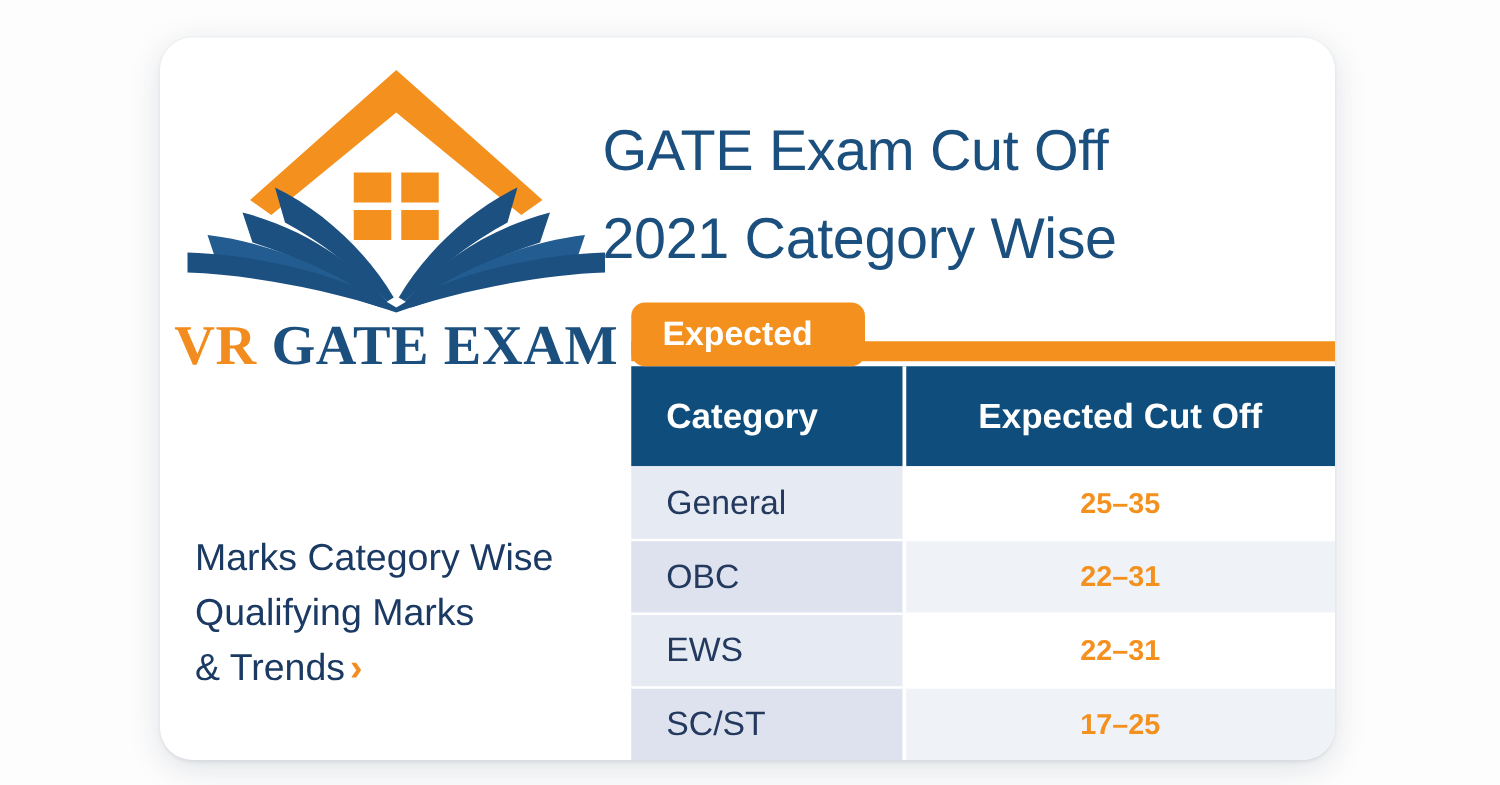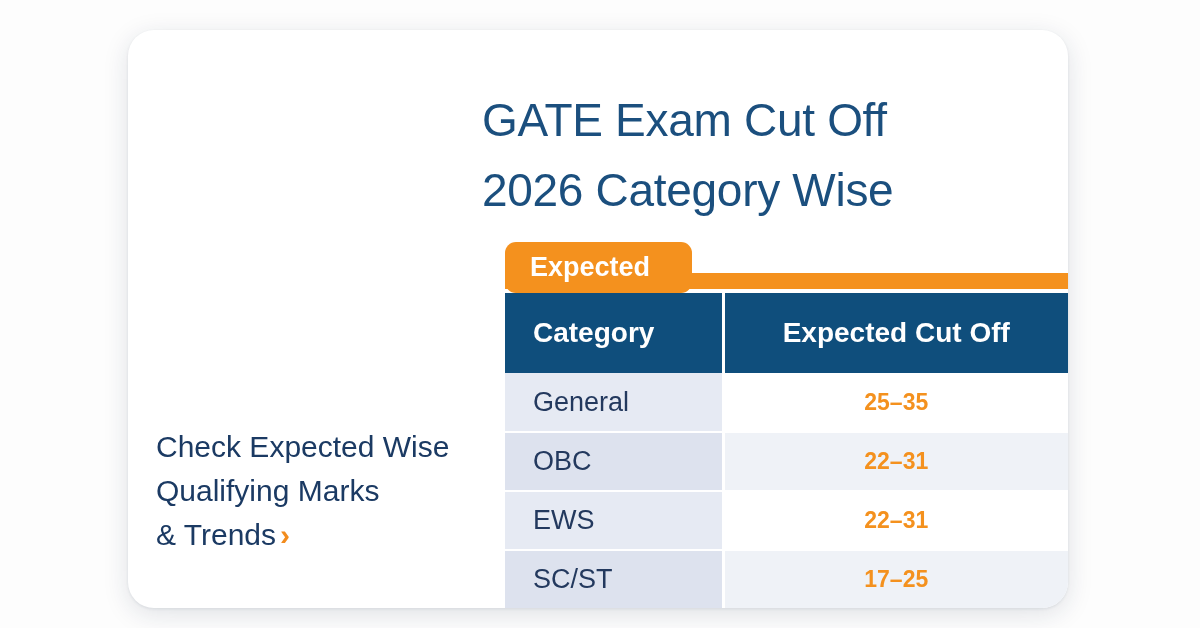--- a/index.html
+++ b/index.html
@@ -156,28 +156,55 @@
   }
   #tbl tbody tr.alt td.cell-val { background: #EFF2F7; }
 </style>
 </head>
 <body>
 
 <div id="stage">
 
   <div id="card">
 
+    <div id="logo-block">
+      <svg id="logo-mark" viewBox="0 0 378 210">
+
+        <path d="M189 14 L306 118 L289 130 L189 48 L89 130 L72 118 Z" fill="#F4911E"></path>
+
+        <rect x="155" y="96" width="30" height="24" fill="#F4911E"></rect>
+        <rect x="193" y="96" width="30" height="24" fill="#F4911E"></rect>
+        <rect x="155" y="126" width="30" height="24" fill="#F4911E"></rect>
+        <rect x="193" y="126" width="30" height="24" fill="#F4911E"></rect>
+
+        <path d="M191 196 C212 160 248 126 286 108 L278 136 C252 150 222 172 196 199 Z" fill="#1B5080"></path>
+
+        <path d="M196 199 C226 165 266 140 312 128 L304 152 C266 164 228 184 199 202 Z" fill="#1B5080"></path>
+
+        <path d="M199 202 C236 176 288 152 340 146 L332 170 C286 176 236 192 201 204 Z" fill="#225C90"></path>
+
+        <path d="M187 196 C166 160 130 126 92 108 L100 136 C126 150 156 172 182 199 Z" fill="#1B5080"></path>
+        <path d="M182 199 C152 165 112 140 66 128 L74 152 C112 164 150 184 179 202 Z" fill="#1B5080"></path>
+        <path d="M179 202 C142 176 90 152 38 146 L46 170 C92 176 142 192 177 204 Z" fill="#225C90"></path>
+
+        <path d="M22 160 C80 162 148 178 189 204 C230 178 298 162 356 160 L356 176 C300 178 234 192 189 208 C144 192 78 178 22 176 Z" fill="#1B5080"></path>
+      </svg>
+      <div id="brand-text">
+        <span id="brand-vr">VR</span>
+        <span id="brand-gate">GATE EXAM</span>
+      </div>
+    </div>
 
     <div id="heading">
       <div>GATE Exam Cut Off</div>
-      <div>2026 Category Wise</div>
+      <div>2021 Category Wise</div>
     </div>
 
     <div id="tagline">
-      <div>Check Expected Wise</div>
+      <div>Marks Category Wise</div>
       <div>Qualifying Marks</div>
       <div>
         <span>&amp; Trends</span><span class="chev">›</span>
       </div>
     </div>
 
     <div id="table-block">
       <div id="orange-bar"></div>
       <div id="expected-tab">Expected</div>
 

